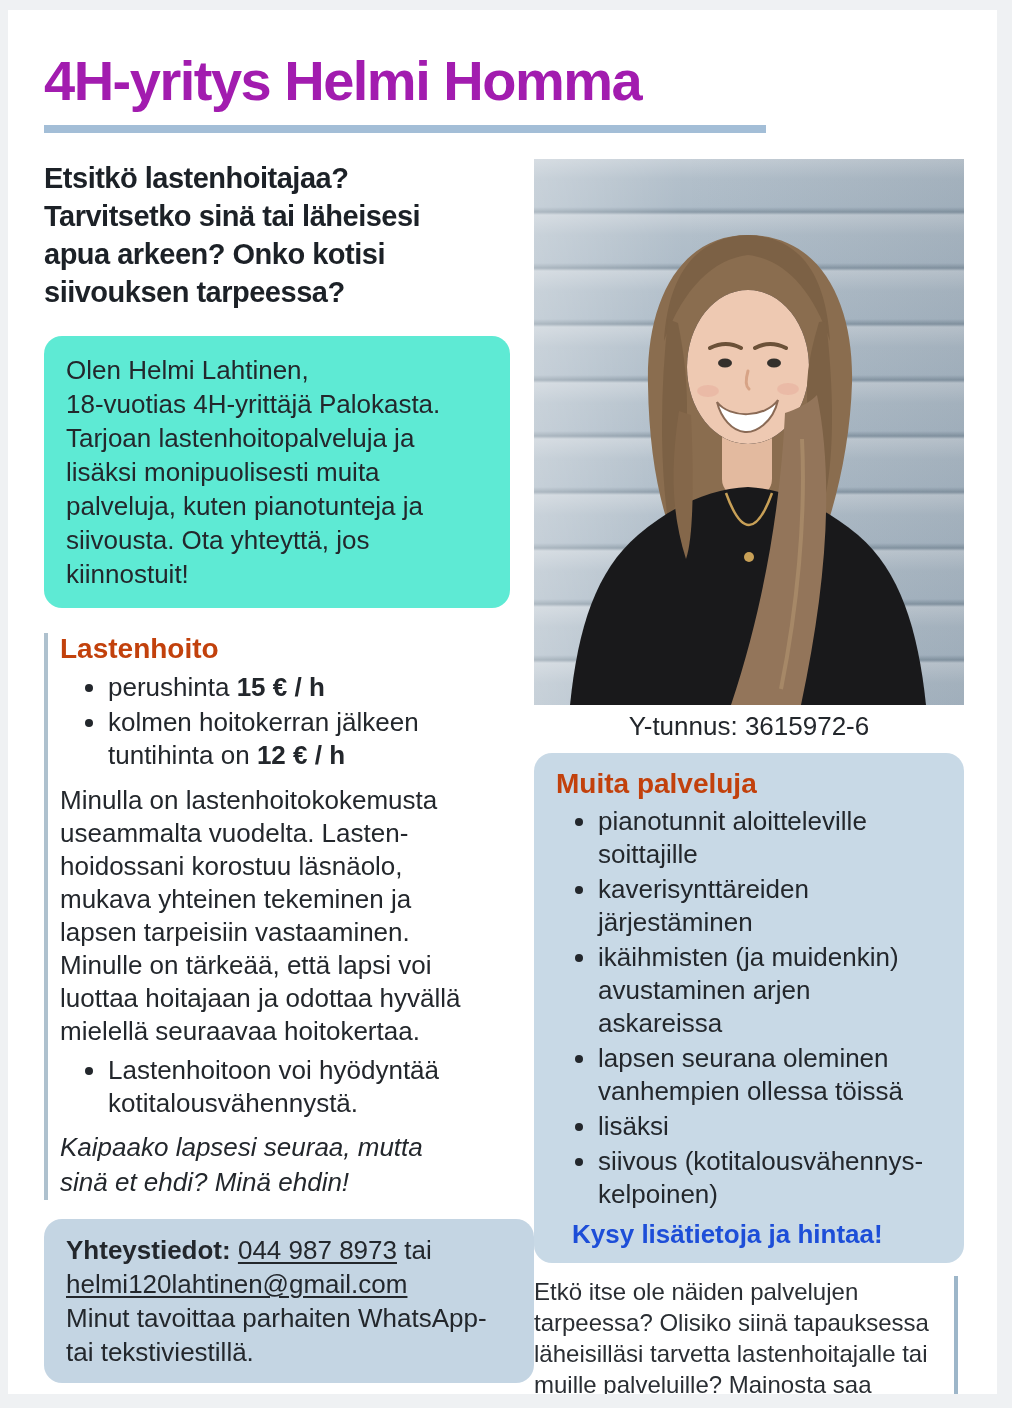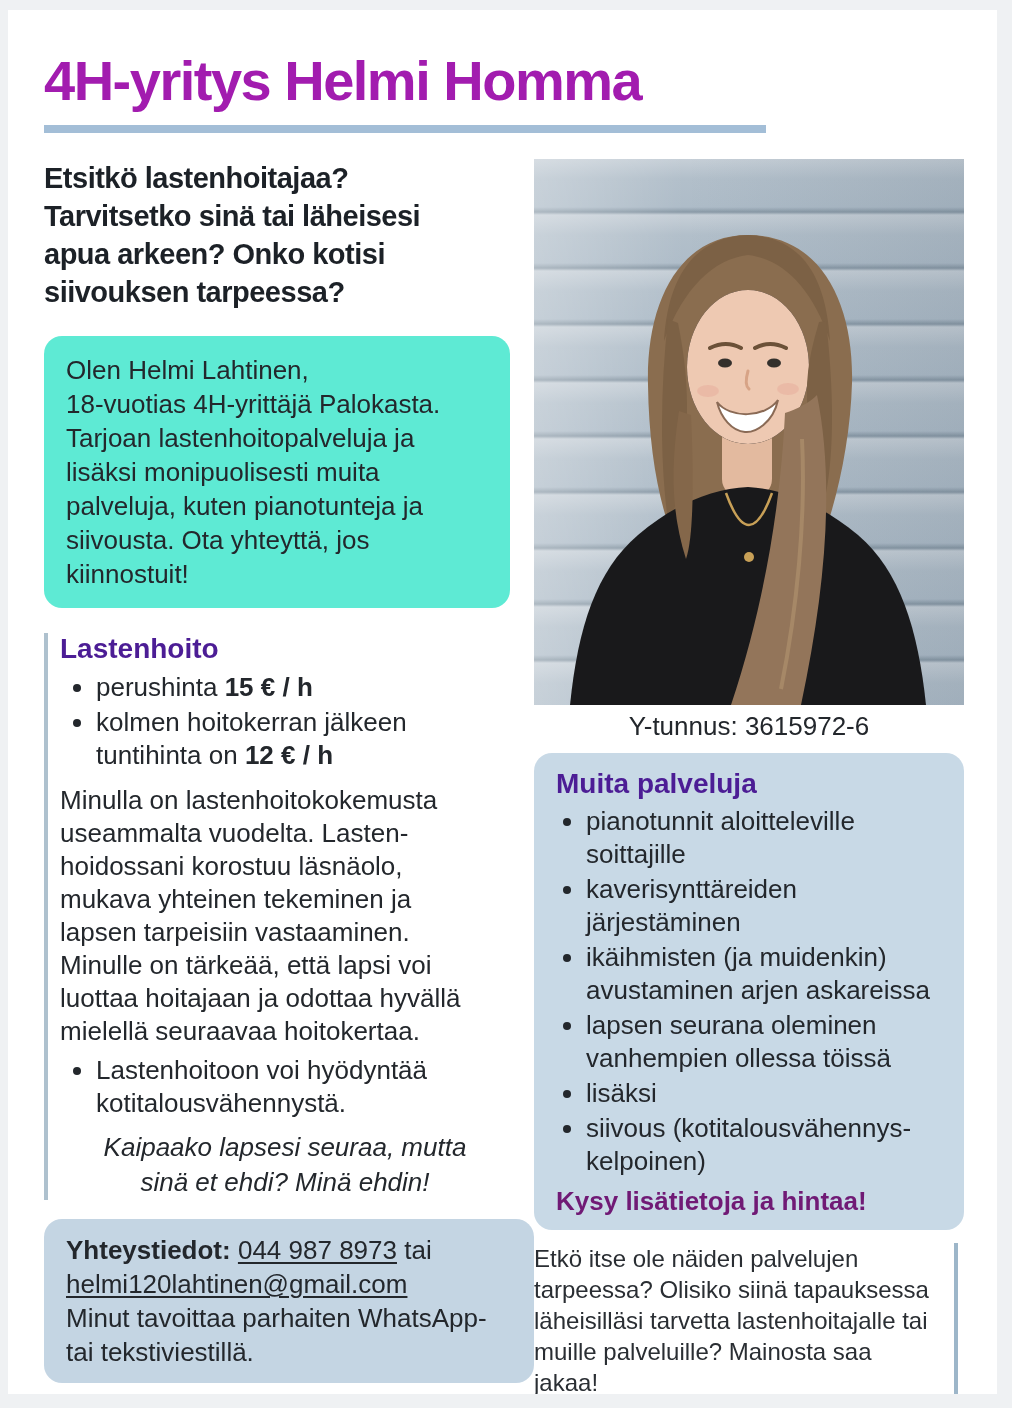--- a/index.html
+++ b/index.html
@@ -46,32 +46,32 @@
     padding:17px 22px;
     font-size:26px; line-height:34px;
   }
   .intro-box div { white-space:nowrap; }
 
   .childcare {
     margin-top:25px;
     border-left:4px solid #aec1ce;
     padding-left:12px;
   }
-  .section-heading { margin:0; font-size:28px; font-weight:800; color:#4c1d95; }
+  .section-heading { margin:0; font-size:28px; font-weight:800; color:#c2410c; }
   ul.bullets { margin:6px 0 0; padding-left:36px; font-size:26px; line-height:33px; }
-  ul.bullets li { margin:2px 0; }
+  ul.bullets li { margin:2px 12px; }
   ul.bullets b { font-weight:800; }
 
   .body-par { margin-top:12px; font-size:26px; line-height:33px; }
   .body-par div { white-space:nowrap; }
 
   .deduction { margin-top:12px; }
 
   .tagline { margin-top:10px; font-style:italic; font-size:26px; line-height:35px; }
-  .tagline div { white-space:nowrap;text-align:center; }
+  .tagline div { white-space:nowrap; }
 
   .contact-box {
     margin-top:19px;
     width:490px;
     background:#c4d5e3;
     border-radius:18px;
     padding:14px 22px;
     font-size:26px; line-height:34px;
   }
   .contact-box b { font-weight:800; }
@@ -92,21 +92,21 @@
   .photo-caption { margin-top:6px; text-align:center; font-size:26px; color:#23272c; }
 
   .services-box {
     margin-top:11px;
     background:#c8d9e6;
     border-radius:18px;
     padding:15px 18px 13px 22px;
   }
   .services-box ul.bullets { padding-left:30px; line-height:33px; margin-top:5px; }
   .services-box li { margin:1px 0; }
-  .cta { margin:8px 0 0; font-size:26px; font-weight:800; color:#701a75; }
+  .cta { margin:8px 16px 0; font-size:26px; font-weight:800; color:#1d4ed8; }
 
   .share-note {
     margin-top:13px;
     width:424px;
     border-right:4px solid #9db6c9;
     padding-right:16px;
     font-size:24px; line-height:31px;
     color:#2a2e33;
   }
 </style>

